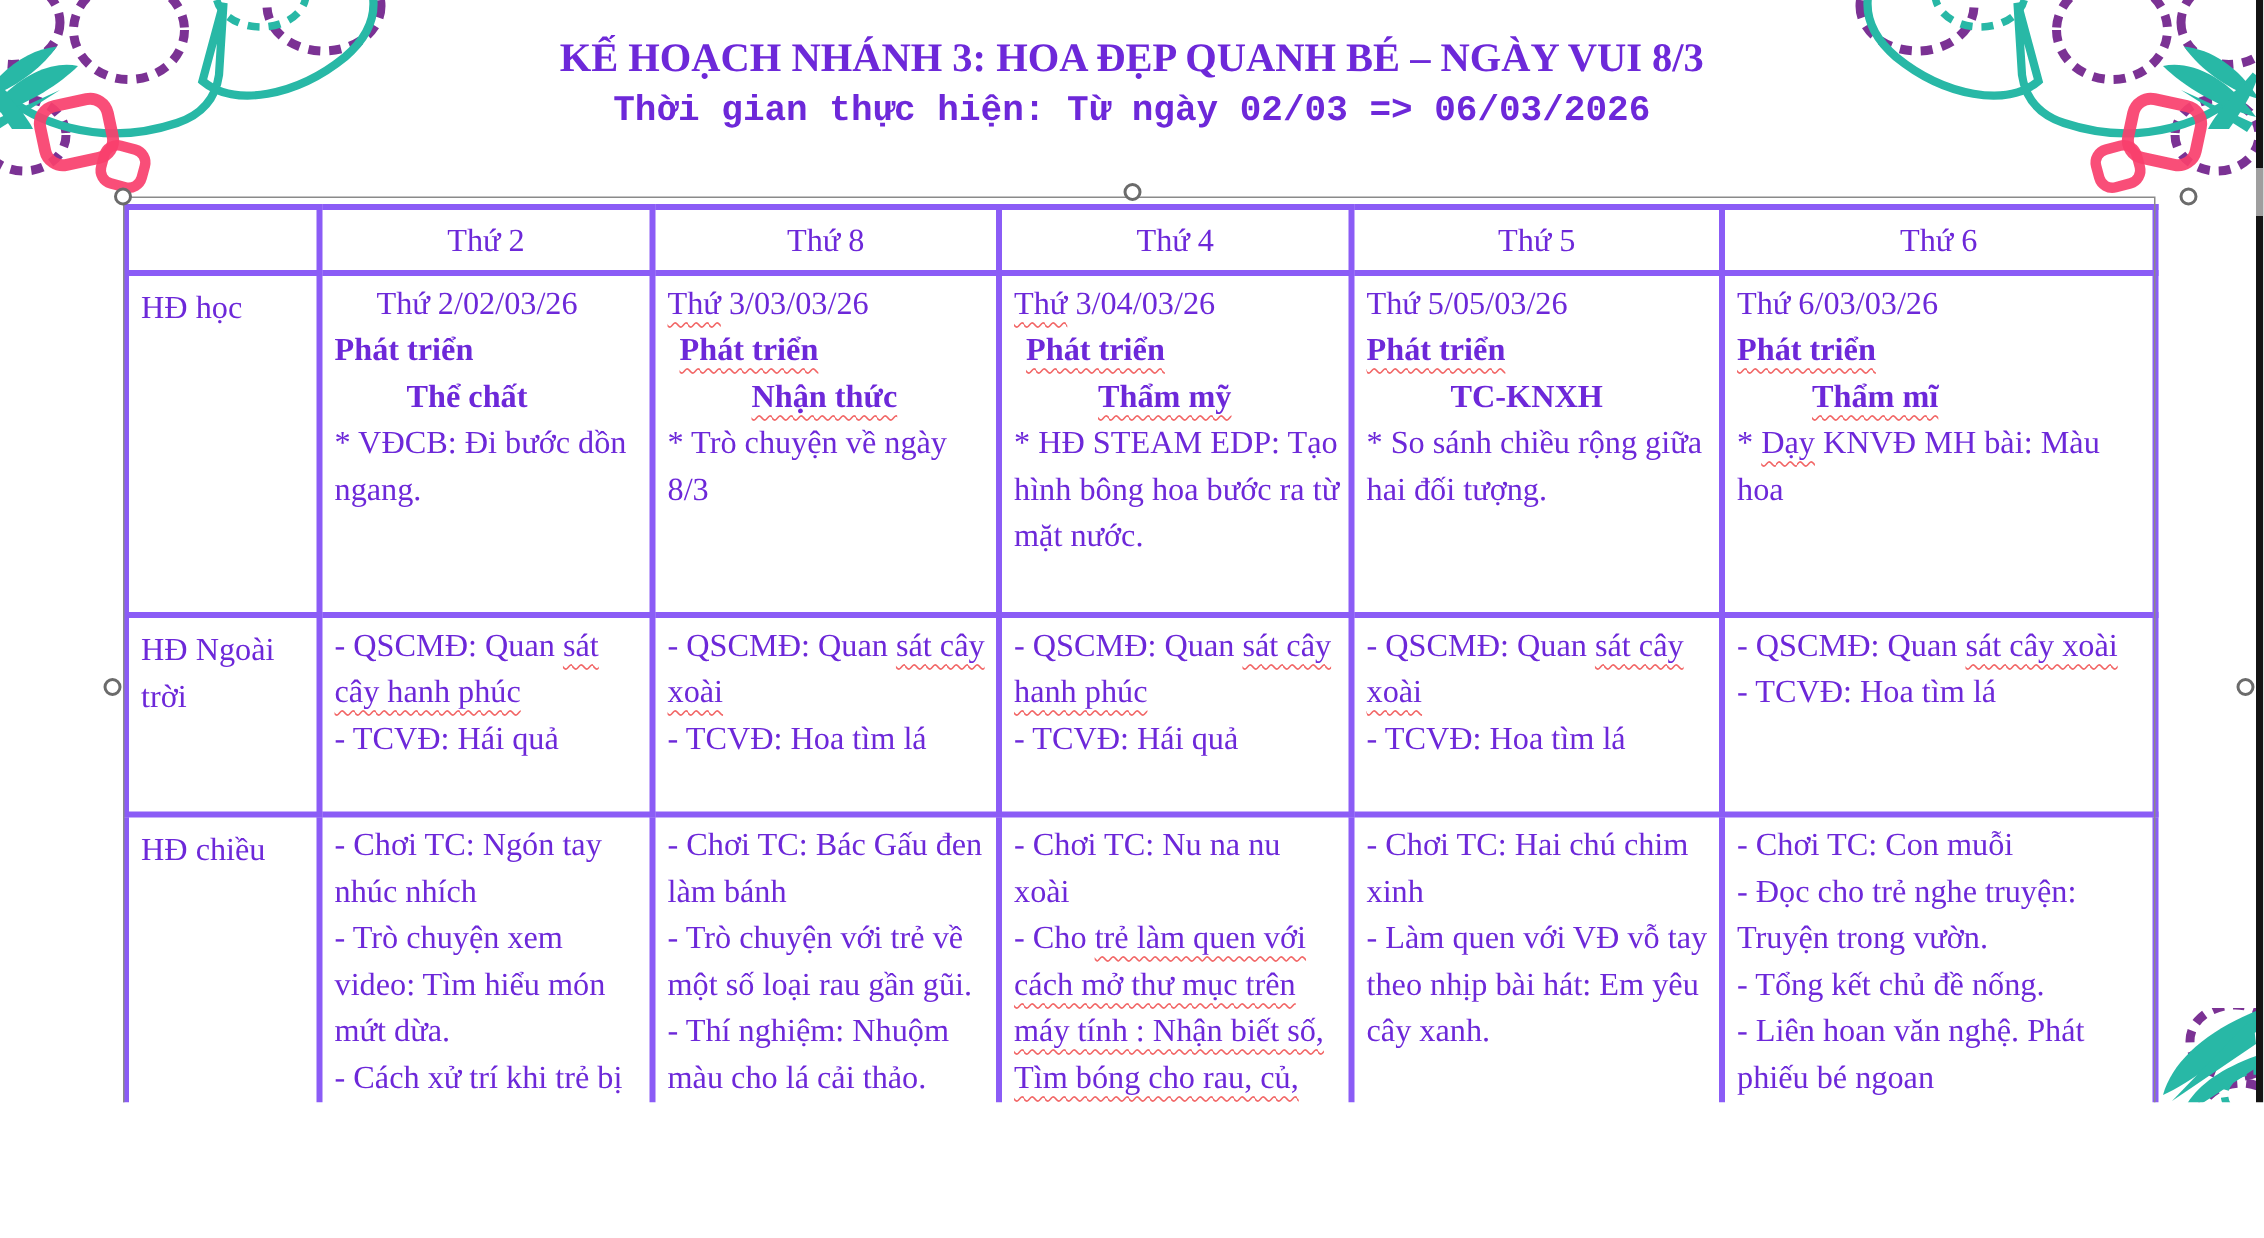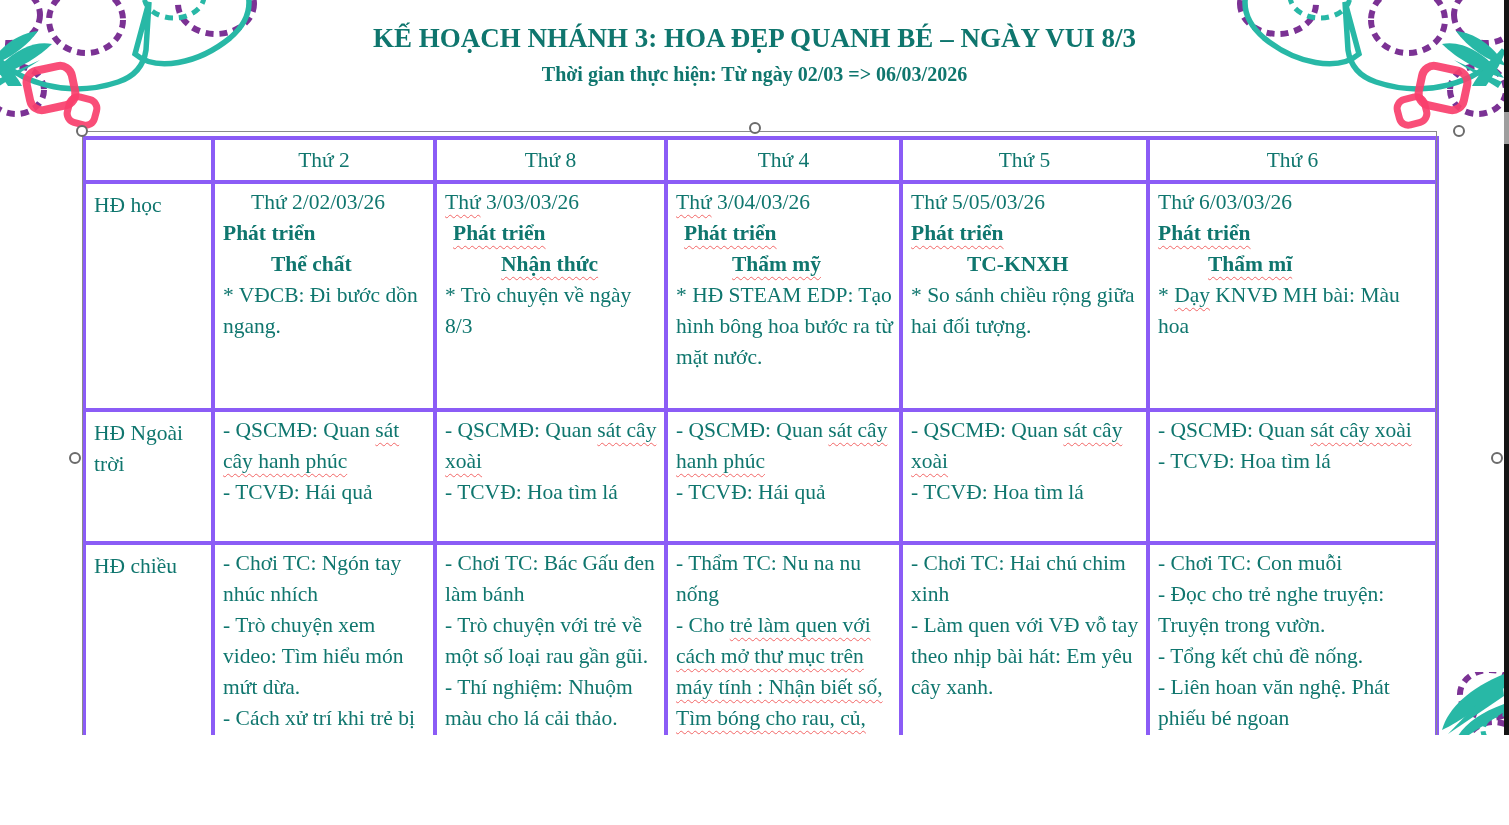--- a/index.html
+++ b/index.html
@@ -1,22 +1,22 @@
 <!DOCTYPE html>
 <html style="--accent_teal: #28b8a6; --accent_purple: #7b3294; --accent_pink: #f83f6c; --squiggle_red: #f26666; --border_black: #000000; --selection_gray: #8a8a8a;"><head>
 <meta charset="utf-8">
 <style>
   html,body{margin:0;padding:0;background:#fff;}
   .canvas{position:relative;width:1509px;height:735px;background:#fff;overflow:hidden;
-          font-family:"Liberation Serif","DejaVu Serif",serif;color:#0f766e;}
+          font-family:"Liberation Serif","DejaVu Serif",serif;color:#6d28d9;}
 
   
   .title-block{position:absolute;left:0;top:20px;width:1509px;text-align:center;z-index:2;}
   .t1{font-size:27px;font-weight:bold;line-height:37px;}
-  .t2{font-size:20px;font-weight:bold;line-height:35px;}
+  .t2{font-size:24px;font-weight:bold;line-height:35px;font-family:Liberation Mono, monospace;}
   .t3{font-size:24px;font-weight:bold;line-height:35px;}
 
   
   table.plan{position:absolute;left:82px;top:136px;border-collapse:collapse;table-layout:fixed;z-index:3;background:#fff;}
   .plan th,.plan td{border:4px solid #8b5cf6;vertical-align:top;padding:3px 6px 3px 8px;
                     font-size:21.5px;line-height:31px;font-weight:normal;text-align:left;}
   .plan thead th{text-align:center;vertical-align:middle;height:36px;padding:2px;}
   .plan tbody tr:nth-child(1) td{height:215px;}
   .plan tbody tr:nth-child(2) td{height:120px;}
   .plan tbody tr:nth-child(3) td{height:268px;}
@@ -186,21 +186,21 @@
             <div class="p"><span>- Chơi TC: Ngón tay nhúc nhích</span></div>
             <div class="p"><span>- Trò chuyện xem video: Tìm hiểu món mứt dừa.</span></div>
             <div class="p"><span>- Cách xử trí khi trẻ bị sốt co giật tại nhà.</span></div>
           </td>
           <td>
             <div class="p"><span>- Chơi TC: Bác Gấu đen làm bánh</span></div>
             <div class="p"><span>- Trò chuyện với trẻ về một số loại rau gần gũi.</span></div>
             <div class="p"><span>- Thí nghiệm: Nhuộm màu cho lá cải thảo.</span></div>
           </td>
           <td>
-            <div class="p"><span>- Thẩm TC: Nu na nu nống</span></div>
+            <div class="p"><span>- Chơi TC: Nu na nu xoài</span></div>
             <div class="p"><span>- Cho </span><span class="w">trẻ làm quen với cách mở thư mục trên máy tính : Nhận biết số, Tìm bóng cho rau, củ, quả.</span></div>
           </td>
           <td>
             <div class="p"><span>- Chơi TC: Hai chú chim xinh</span></div>
             <div class="p"><span>- Làm quen với VĐ vỗ tay theo nhịp bài hát: Em yêu cây xanh.</span></div>
           </td>
           <td>
             <div class="p"><span>- Chơi TC: Con muỗi</span></div>
             <div class="p"><span>- Đọc cho trẻ nghe truyện: Truyện trong vườn.</span></div>
             <div class="p"><span>- Tổng kết chủ đề nống.</span></div>

